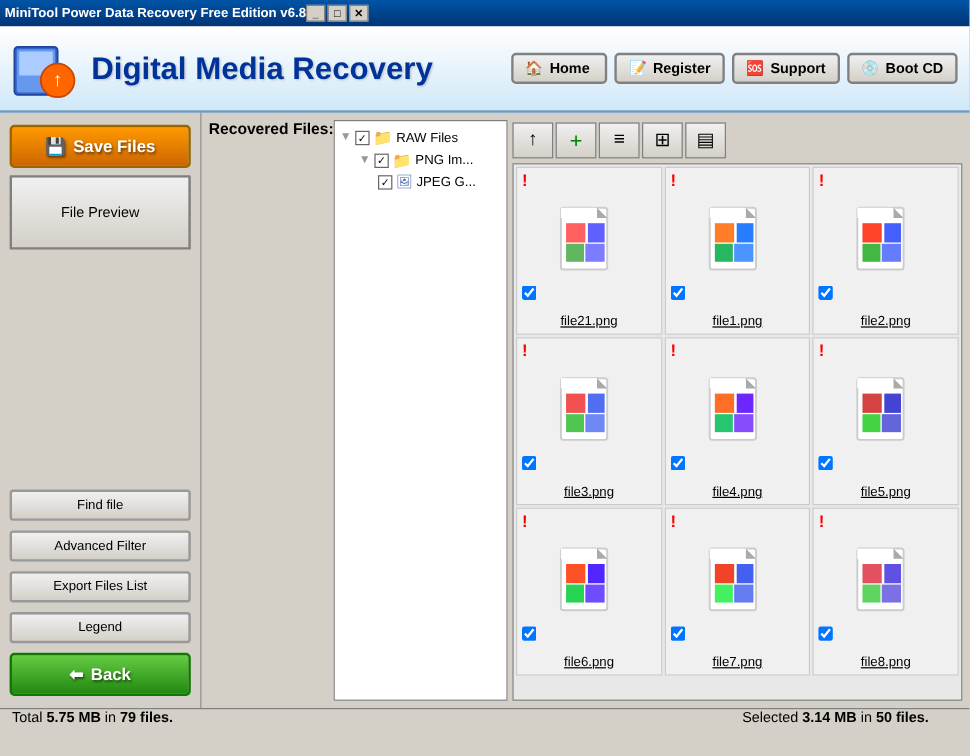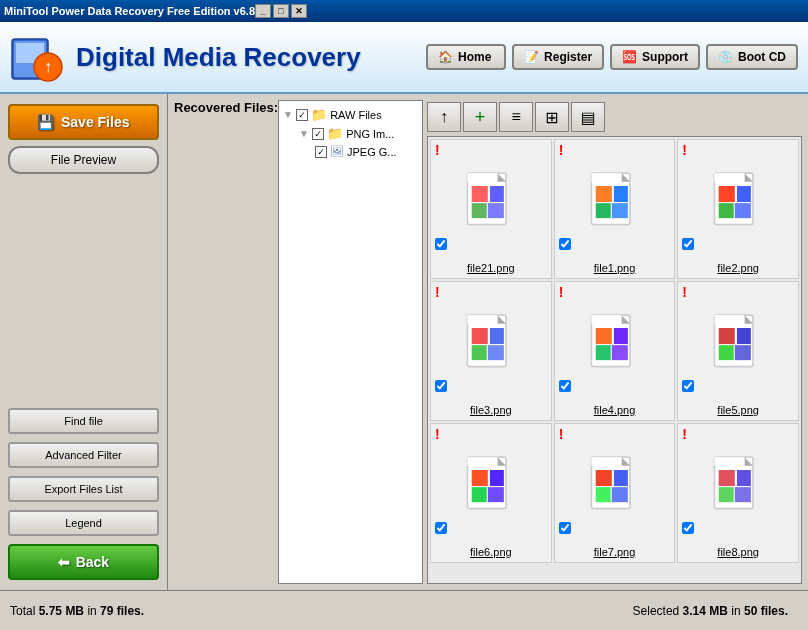--- a/index.html
+++ b/index.html
@@ -74,22 +74,22 @@
       font-size: 14px;
       font-weight: bold;
       color: white;
       cursor: pointer;
       display: flex; align-items: center; justify-content: center; gap: 6px;
       text-shadow: 1px 1px 2px rgba(0,0,0,0.5);
     }
     .preview-btn {
       background: linear-gradient(to bottom, #f0f0f0, #d4d0c8);
       border: 2px solid #808080;
-      border-radius: 12px;
-      padding: 5px;
+      border-radius: 1px;
+      padding: 22px;
       font-size: 12px;
       cursor: pointer;
       text-align: center;
     }
     .spacer { flex: 1; }
     .action-btn {
       background: linear-gradient(to bottom, #f0f0f0, #d4d0c8);
       border: 2px solid #999;
       border-radius: 3px;
       padding: 5px 8px;
@@ -196,25 +196,25 @@
     }
     .file-icon-svg { width: 60px; height: 60px; }
     .file-name { font-size: 11px; text-align: center; margin-top: 4px; text-decoration: underline; }
 
     
     .status-bar {
       height: 40px;
       background: #d4d0c8;
       border-top: 1px solid #808080;
       display: flex;
-      align-items: center;
+      align-items: flex-start;
       padding: 0 10px;
       gap: 20px;
     }
-    .status-right { font-size: 12px; margin-left: auto; margin-right: 10px; }
+    .status-right { font-size: 12px; margin-left: auto; margin-right: 24px; }
 
     
     .file-grid-container::-webkit-scrollbar { width: 16px; }
     .file-grid-container::-webkit-scrollbar-track { background: #d4d0c8; border: 1px solid #808080; }
     .file-grid-container::-webkit-scrollbar-thumb { background: linear-gradient(to bottom, #f0f0f0, #d4d0c8); border: 1px solid #808080; }
   </style>
 </head>
 <body>
 
 <div class="titlebar">

